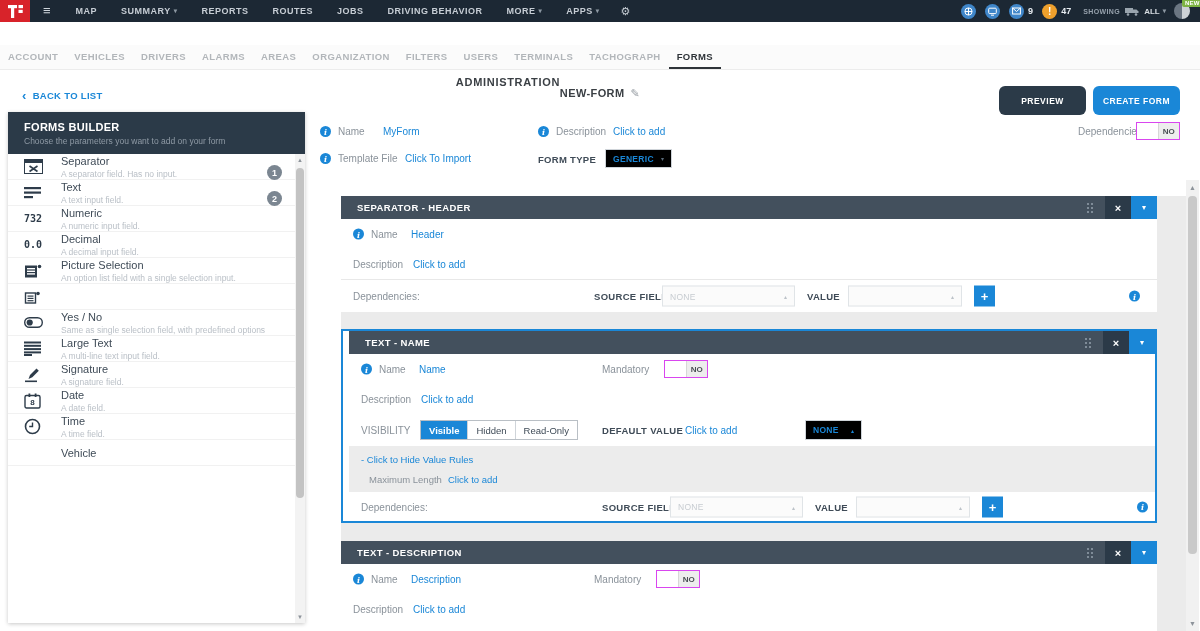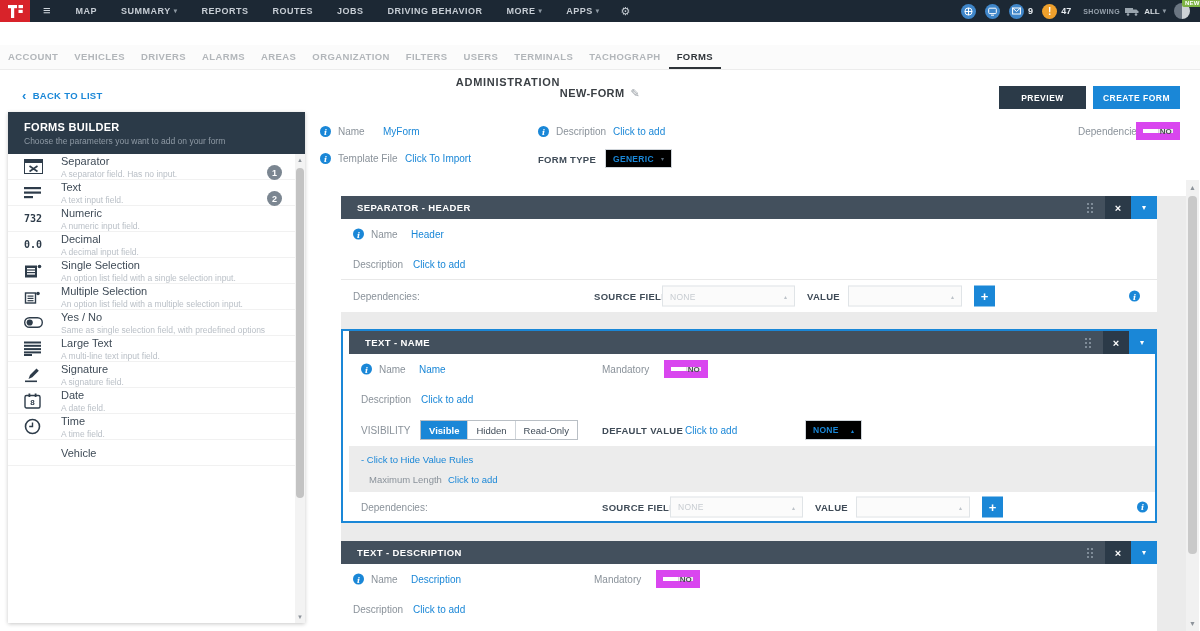--- a/index.html
+++ b/index.html
@@ -36,22 +36,22 @@
         display:flex;align-items:flex-end;box-sizing:border-box;}
   .tab{font-size:9.5px;font-weight:bold;color:#b2b6ba;letter-spacing:.4px;padding:0 8px 7px;white-space:nowrap;}
   .tab.active{color:#2e3338;border-bottom:2px solid #2e3338;padding-bottom:5px;}
 
   
   .back{position:absolute;left:22px;top:88px;color:#1a87d7;font-size:9.5px;font-weight:bold;letter-spacing:.3px;}
   .back .chev{font-size:13px;margin-right:6px;vertical-align:-1px;font-weight:bold;}
   .formname{position:absolute;left:0;top:87px;width:1200px;text-align:center;font-size:11px;font-weight:bold;
             color:#3a3f44;letter-spacing:.4px;}
   .pencil{color:#9aa0a6;font-weight:normal;margin-left:6px;font-size:11px;}
-  .btn{position:absolute;top:86px;height:23px;width:87px;color:#fff;font-size:8.5px;font-weight:bold;
-       letter-spacing:.5px;display:flex;align-items:center;justify-content:center;}
+  .btn{position:absolute;top:86px;height:29px;width:87px;color:#fff;font-size:8.5px;font-weight:bold;
+       letter-spacing:.5px;display:flex;align-items:center;justify-content:center;border-radius:6px;}
   .btn.preview{left:999px;background:#2b3a48;}
   .btn.create{left:1093px;background:#1a87d7;}
 
   
   .sidebar{position:absolute;left:8px;top:112px;width:297px;height:511px;background:#fff;overflow:hidden;
            box-shadow:0 1px 4px rgba(0,0,0,.22);}
   .sb-head{background:#2b3a48;padding:9px 16px 10px;height:23px;}
   .sb-title{color:#fff;font-size:11px;font-weight:bold;letter-spacing:.3px;display:block;}
   .sb-sub{color:#8f9aa5;font-size:8.5px;margin-top:3px;display:block;}
   .sb-list{position:absolute;top:42px;left:0;width:287px;bottom:0;}
@@ -68,21 +68,21 @@
   .sb-scroll .arr{position:absolute;left:0;width:10px;font-size:6px;color:#8d939a;text-align:center;}
   .sb-thumb{position:absolute;left:1px;width:8px;border-radius:4px;background:#c3c3c3;top:14px;height:330px;}
 
   
   .info{display:inline-flex;width:11px;height:11px;border-radius:50%;background:#1a87d7;color:#fff;font-size:8px;
         font-style:italic;font-weight:bold;align-items:center;justify-content:center;
         font-family:"DejaVu Serif",serif;flex:0 0 auto;}
   .lbl{font-size:10px;color:#8a929a;white-space:nowrap;}
   .link{font-size:10px;color:#1a87d7;white-space:nowrap;}
   .boldlbl{font-size:9.5px;font-weight:bold;color:#3f4b57;letter-spacing:.3px;white-space:nowrap;}
-  .toggle{position:absolute;width:44px;height:18px;border:7px solid #d946ef;display:flex;box-sizing:border-box;background:#fff;}
+  .toggle{position:absolute;width:44px;height:18px;border:1px solid #d946ef;display:flex;box-sizing:border-box;background:#fff;}
   .knob{width:50%;background:#fff;border-right:1px solid #d7d7d7;}
   .tval{width:50%;background:#ededed;display:flex;align-items:center;justify-content:center;
         font-size:8px;font-weight:bold;color:#4a4f54;}
   .select{position:absolute;box-sizing:border-box;border:1px solid #cfd4d9;background:#000000;display:flex;
           align-items:center;justify-content:space-between;padding:0 7px;}
   .sval{font-size:8.5px;font-weight:bold;color:#1a87d7;letter-spacing:.3px;}
   .scaret{font-size:6px;color:#5a6b7a;margin-left:6px;}
   .select.dis{background:#fbfbfb;border-color:#e0e4e7;}
   .select.dis .sval{color:#c7ccd1;font-weight:normal;}
   .select.dis .scaret{color:#bdc3c9;}
@@ -257,38 +257,34 @@
               <rect x="1" y="2.5" width="12" height="12"></rect>
               <g fill="#fff">
                 <rect x="3" y="5" width="8" height="1.4"></rect>
                 <rect x="3" y="7.6" width="8" height="1.4"></rect>
                 <rect x="3" y="10.2" width="8" height="1.4"></rect>
               </g>
               <circle cx="15.5" cy="3.5" r="1.8"></circle>
             </svg>
           </span>
         <span class="it-text">
-            <span class="it-title">Single Selection</span>
+            <span class="it-title">Picture Selection</span>
             <span class="it-desc">An option list field with a single selection input.</span>
           </span>
       </div>
 
       <div class="sb-item">
         <span class="item-icon">
             <svg width="20" height="16" fill="currentColor">
               <rect x="1.5" y="4" width="10" height="10" fill="none" stroke="currentColor" stroke-width="1.4"></rect>
               <rect x="3.5" y="6.5" width="6" height="1.2"></rect>
               <rect x="3.5" y="8.8" width="6" height="1.2"></rect>
               <rect x="3.5" y="11.1" width="6" height="1.2"></rect>
               <circle cx="14" cy="4.5" r="1.8"></circle>
             </svg>
-          </span>
-        <span class="it-text">
-            <span class="it-title">Multiple Selection</span>
-            <span class="it-desc">An option list field with a multiple selection input.</span>
           </span>
       </div>
 
       <div class="sb-item">
         <span class="item-icon">
             <svg width="19" height="11" fill="currentColor">
               <rect x="0.7" y="0.7" width="17.6" height="9.6" rx="4.8" fill="none" stroke="currentColor" stroke-width="1.4"></rect>
               <circle cx="5.7" cy="5.5" r="3.1"></circle>
             </svg>
           </span>

